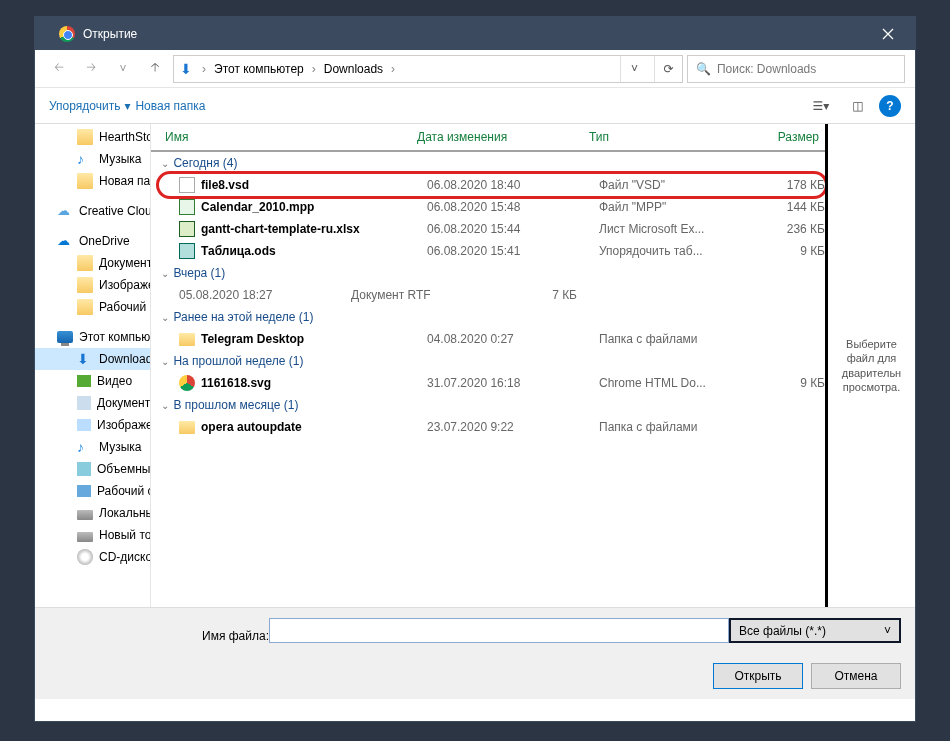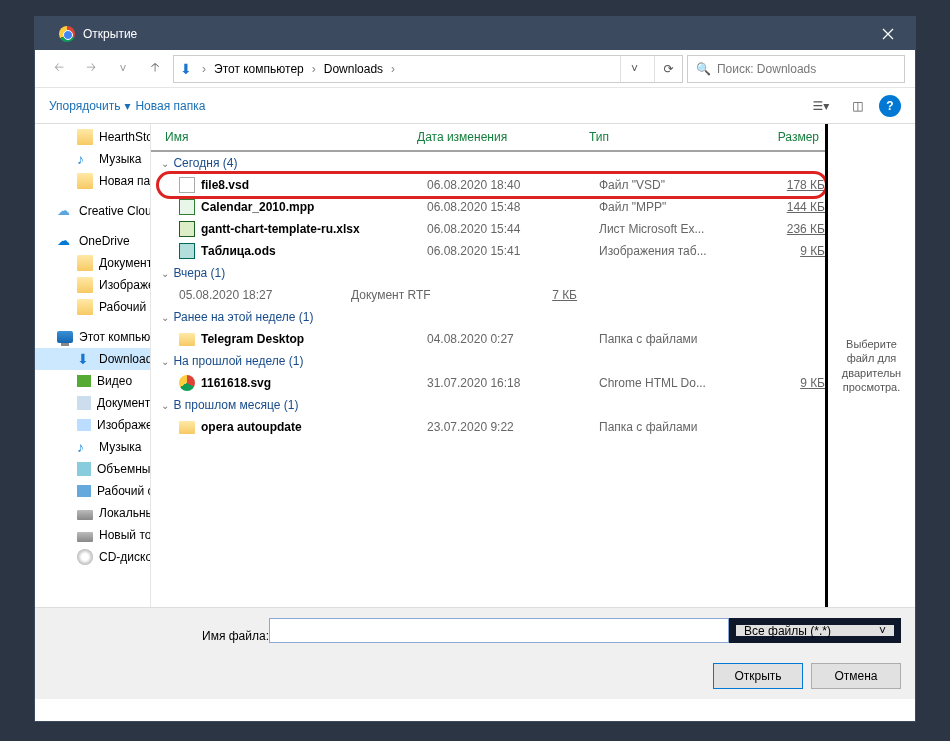--- a/index.html
+++ b/index.html
@@ -48,35 +48,35 @@
 .headers .h-date { width: 172px; }
 .headers .h-type { width: 148px; }
 .headers .h-size { width: 82px; text-align: right; }
 .group { padding-left: 8px; }
 .group-header { display: flex; align-items: center; gap: 4px; color: #184c8a; padding: 4px 0 4px 2px; cursor: pointer; }
 .group-header .chev { color: #777; font-size: 10px; }
 .row { display: flex; align-items: center; height: 22px; padding-left: 20px; cursor: pointer; }
 .row .r-name { width: 248px; display: flex; align-items: center; gap: 6px; color: #000; font-weight: bold; }
 .row .r-date { width: 172px; color: #666; }
 .row .r-type { width: 148px; color: #666; white-space: nowrap; overflow: hidden; text-overflow: ellipsis; }
-.row .r-size { width: 78px; text-align: right; color: #666; text-decoration: underline; }
+.row .r-size { width: 78px; text-align: right; color: #666; }
 .row.highlighted { outline: 3px solid #d22; border-radius: 14px; }
 .ficon { width: 16px; height: 16px; flex-shrink: 0; display: inline-flex; align-items: center; justify-content: center; font-size: 11px; }
 .ficon.file { border: 1px solid #aaa; background: #fff; }
 .ficon.mpp { border: 1px solid #2e7d32; background: #e8f5e9; }
 .ficon.xlsx { border: 1px solid #1b5e20; background: #dcedc8; }
 .ficon.ods { border: 1px solid #00695c; background: #b2dfdb; }
 .ficon.rtf { border: 1px solid #555; background: #eee; }
 .ficon.chrome { border-radius: 50%; background: conic-gradient(#db4437 0 120deg, #0f9d58 120deg 240deg, #ffcd40 240deg 360deg); }
 .preview { width: 90px; border-left: 3px solid #000000; display: flex; align-items: center; justify-content: center; text-align: center; color: #555; padding: 8px 4px; font-size: 11px; line-height: 1.3; }
 .footer { border-top: 1px solid #ddd; background: #f0f0f0; padding: 10px 14px; }
 .filename-row { display: flex; align-items: flex-end; margin-bottom: 20px; }
 .filename-row label { width: 220px; text-align: right; color: #000; }
 .filename-row input { flex: 1; height: 25px; border: 1px solid #8aa9d4; padding: 0 4px; outline: none; }
-.filename-row .combo { width: 172px; height: 25px; border: 7px solid #0f172a; background: #e1e1e1; display: flex; align-items: center; padding: 0 8px; justify-content: space-between; }
+.filename-row .combo { width: 172px; height: 25px; border: 2px solid #0f172a; background: #e1e1e1; display: flex; align-items: center; padding: 0 8px; justify-content: space-between; }
 .btn-row { display: flex; justify-content: flex-end; gap: 8px; }
 .btn-row button { width: 90px; height: 26px; border: 1px solid #adadad; background: #e1e1e1; cursor: pointer; }
 .btn-row button.primary { border: 1px solid #0078d4; }
 </style>
 </head>
 <body>
 
 <div class="dialog">
   <div class="titlebar">
     <span class="chrome-icon"></span>
@@ -244,21 +244,21 @@
                 <div class="r-date">06.08.2020 15:44</div>
                 <div class="r-type">Лист Microsoft Ex...</div>
                 <div class="r-size">236 КБ</div>
               </div>
               <div class="row">
                 <div class="r-name">
                   <span class="ficon ods"></span>
                   <span>Таблица.ods</span>
                 </div>
                 <div class="r-date">06.08.2020 15:41</div>
-                <div class="r-type">Изображения таб...</div>
+                <div class="r-type">Упорядочить таб...</div>
                 <div class="r-size">9 КБ</div>
               </div>
             </div>
             <div class="group">
               <div class="group-header">
                 <span class="chev">⌄</span>
                 <span>Вчера (1)</span>
               </div>
               <div class="row">
                 <div class="r-date">05.08.2020 18:27</div>

